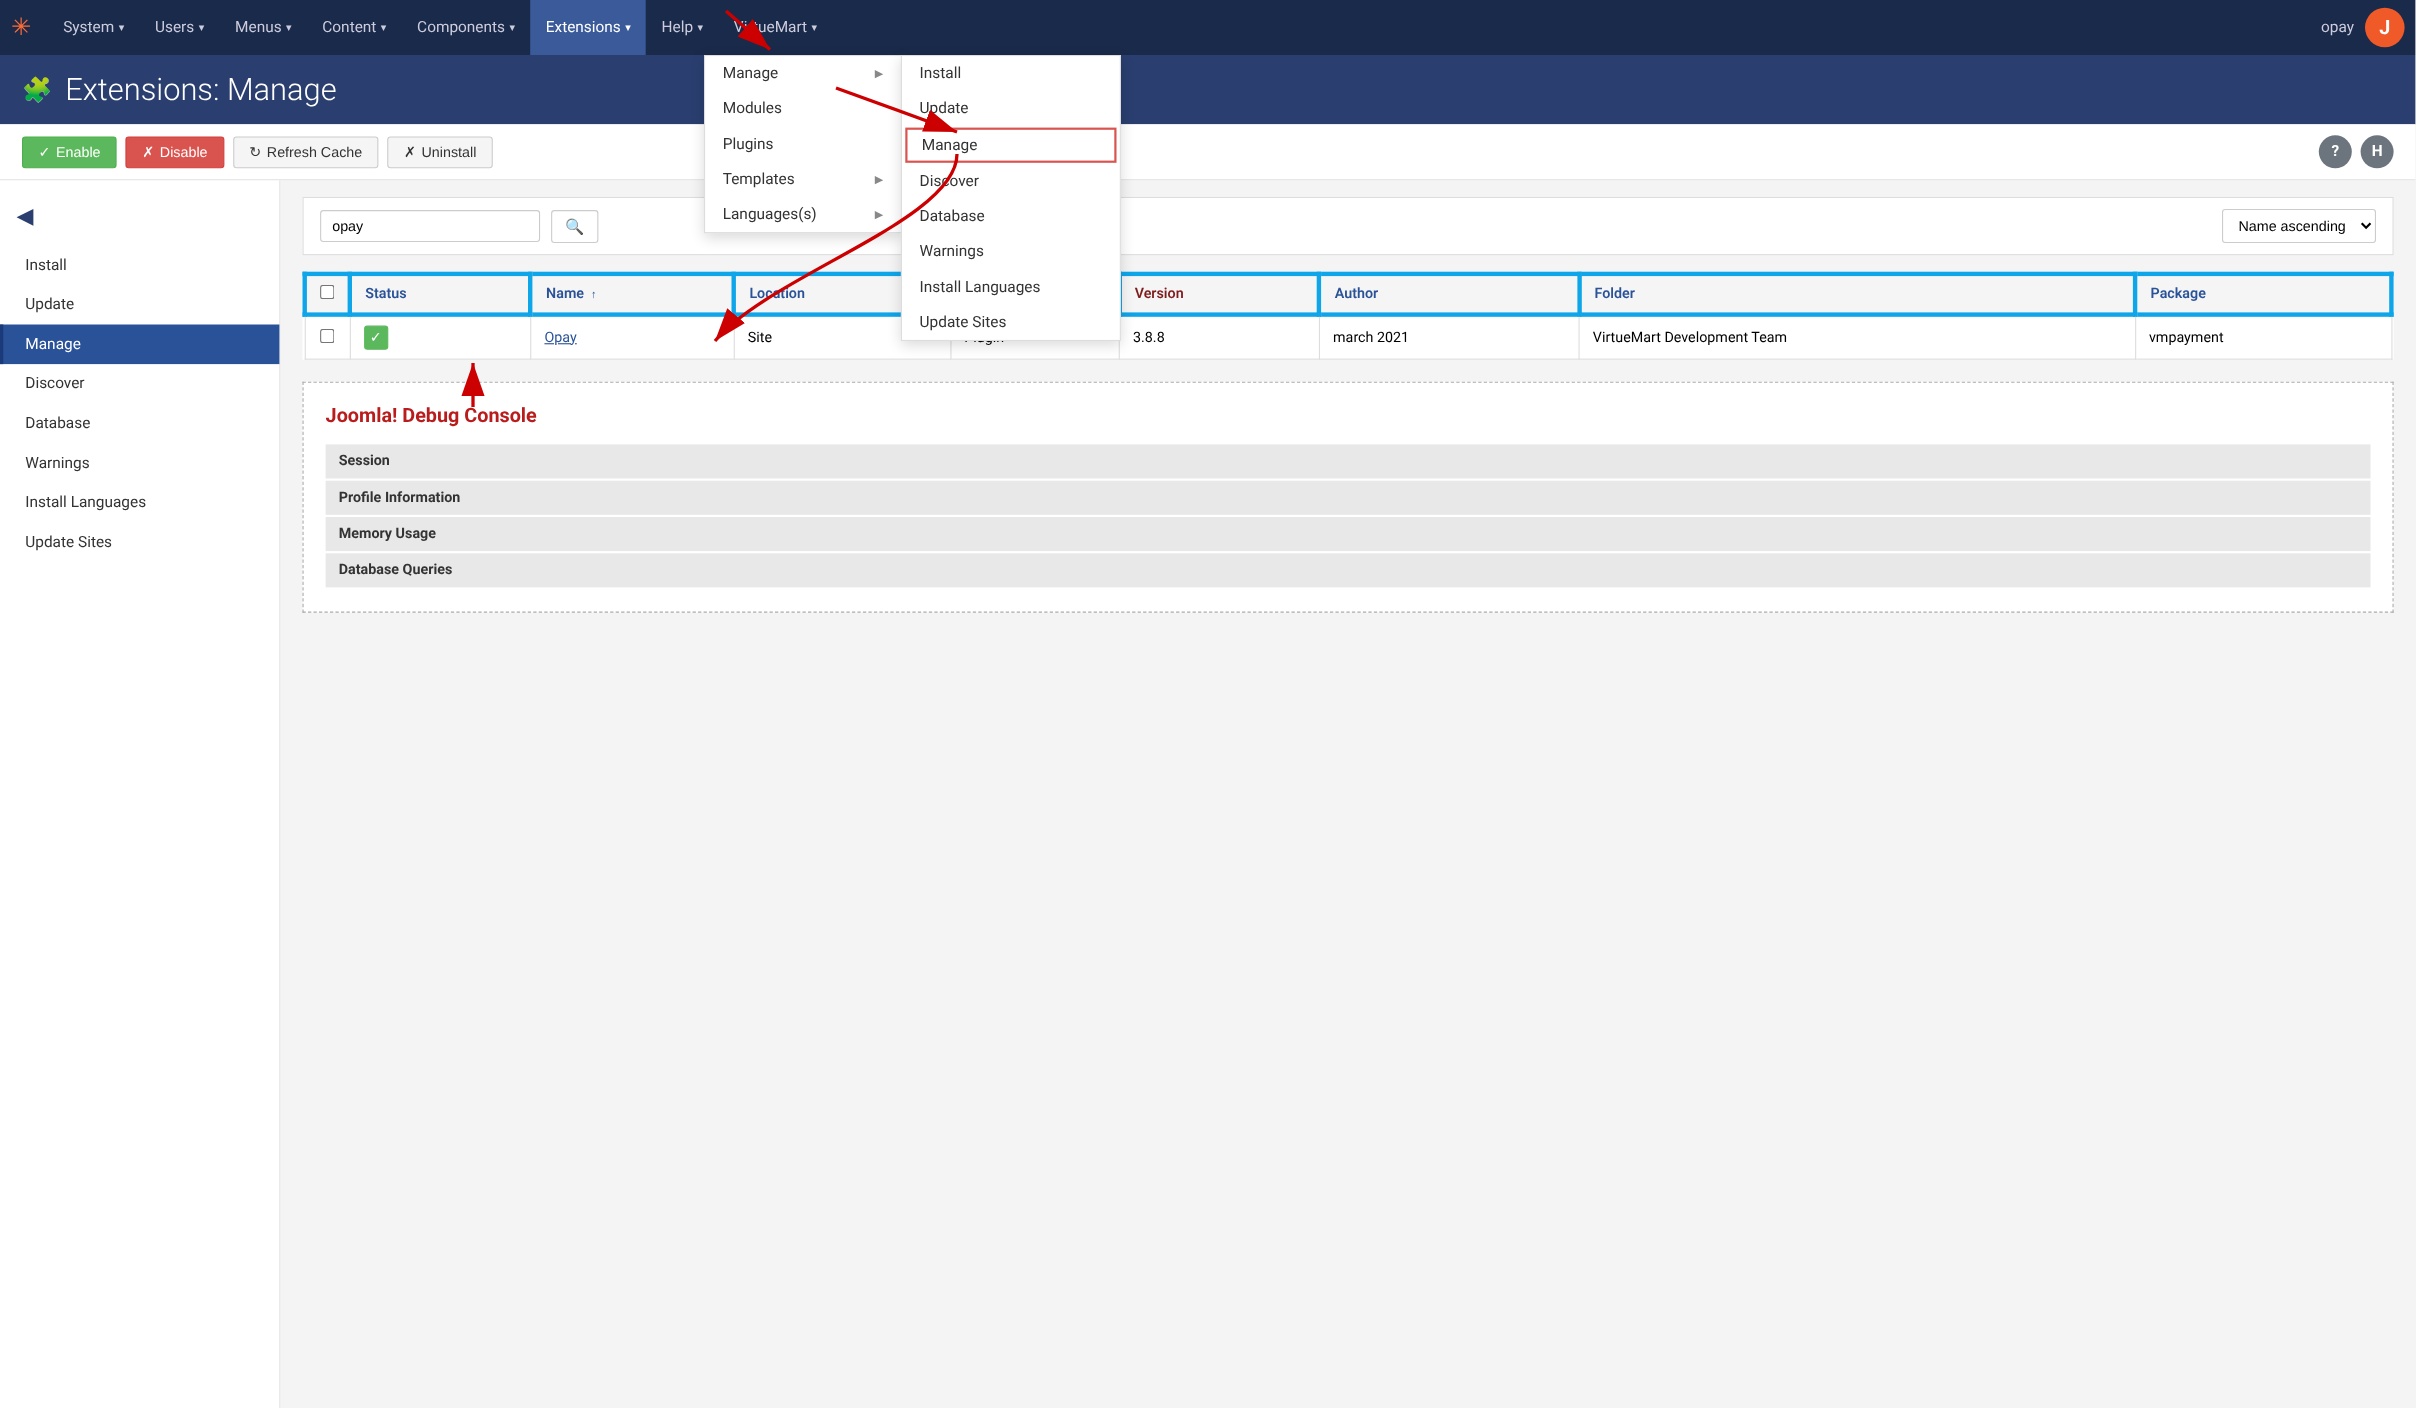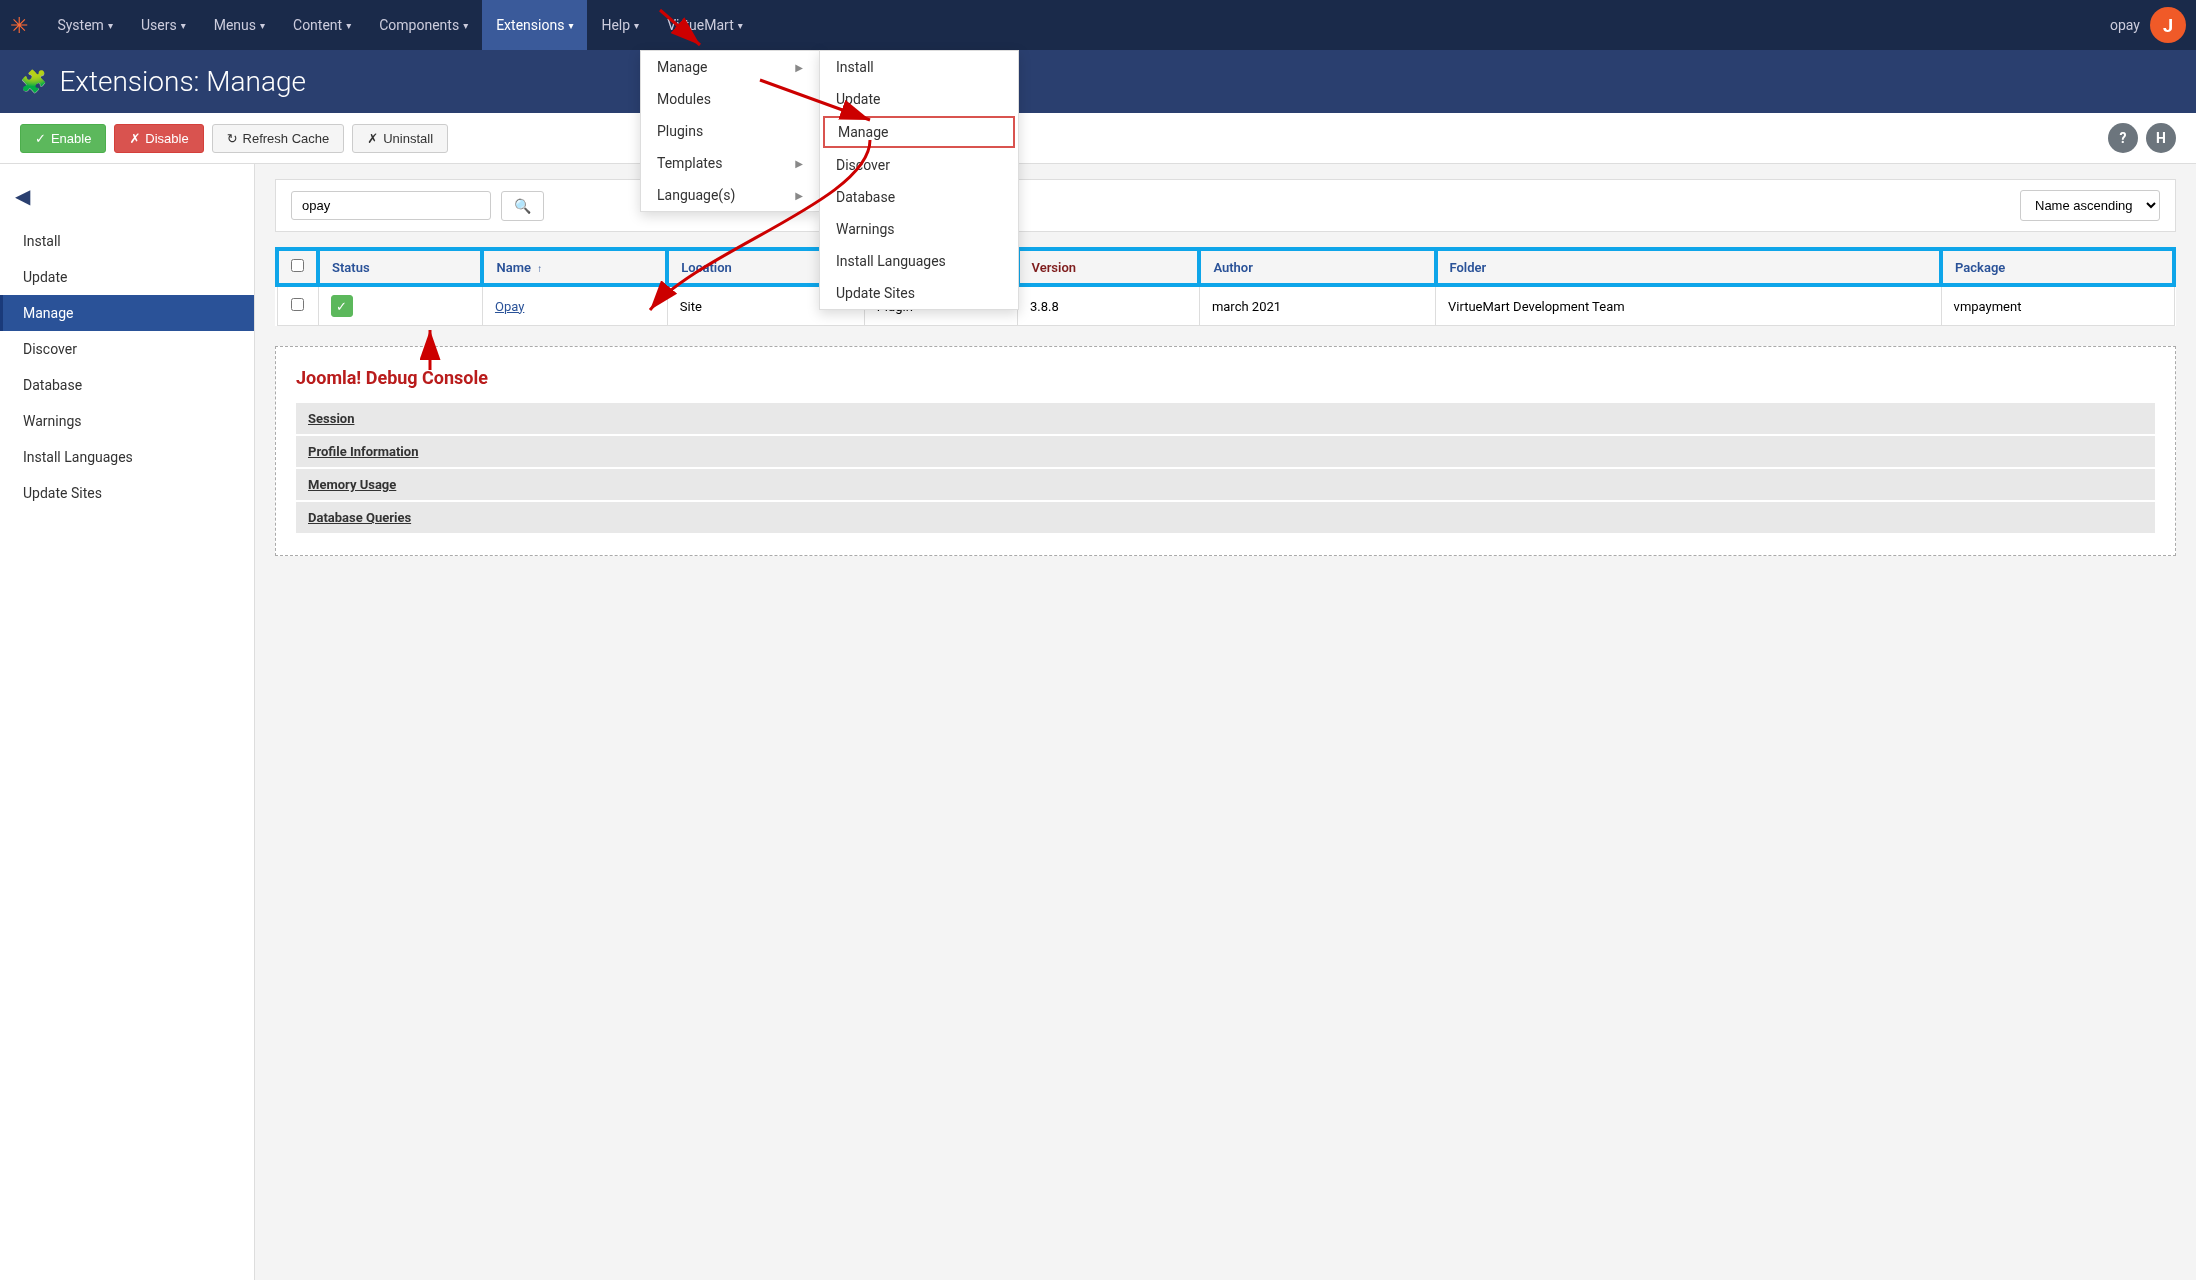--- a/index.html
+++ b/index.html
@@ -232,21 +232,20 @@
       margin-bottom: 15px;
       color: #b91c1c;
     }
     .debug-section {
       background: #e8e8e8;
       padding: 8px 12px;
       margin-bottom: 2px;
       font-weight: bold;
       font-size: 13px;
       color: #333;
-      text-decoration: underline;
     }
     .dropdown-menu {
       background: #fff;
       border: 1px solid #ddd;
       box-shadow: 0 4px 12px rgba(0,0,0,0.15);
       min-width: 180px;
     }
     .dropdown-item {
       display: flex;
       align-items: center;
@@ -492,21 +491,21 @@
       <span>Modules</span>
     </div>
     <div class="dropdown-item">
       <span>Plugins</span>
     </div>
     <div class="dropdown-item">
       <span>Templates</span>
       <span class="submenu-arrow">▶</span>
     </div>
     <div class="dropdown-item">
-      <span>Language(s)</span>
+      <span>Languages(s)</span>
       <span class="submenu-arrow">▶</span>
     </div>
   </div>
 
   <div style="position:absolute; left:179px; top:0; background:#fff; border:1px solid #ddd; box-shadow:0 4px 12px rgba(0,0,0,0.15); min-width:200px; z-index:2200;">
     <div class="submenu-item">
       <span>Install</span>
     </div>
     <div class="submenu-item">
       <span>Update</span>

